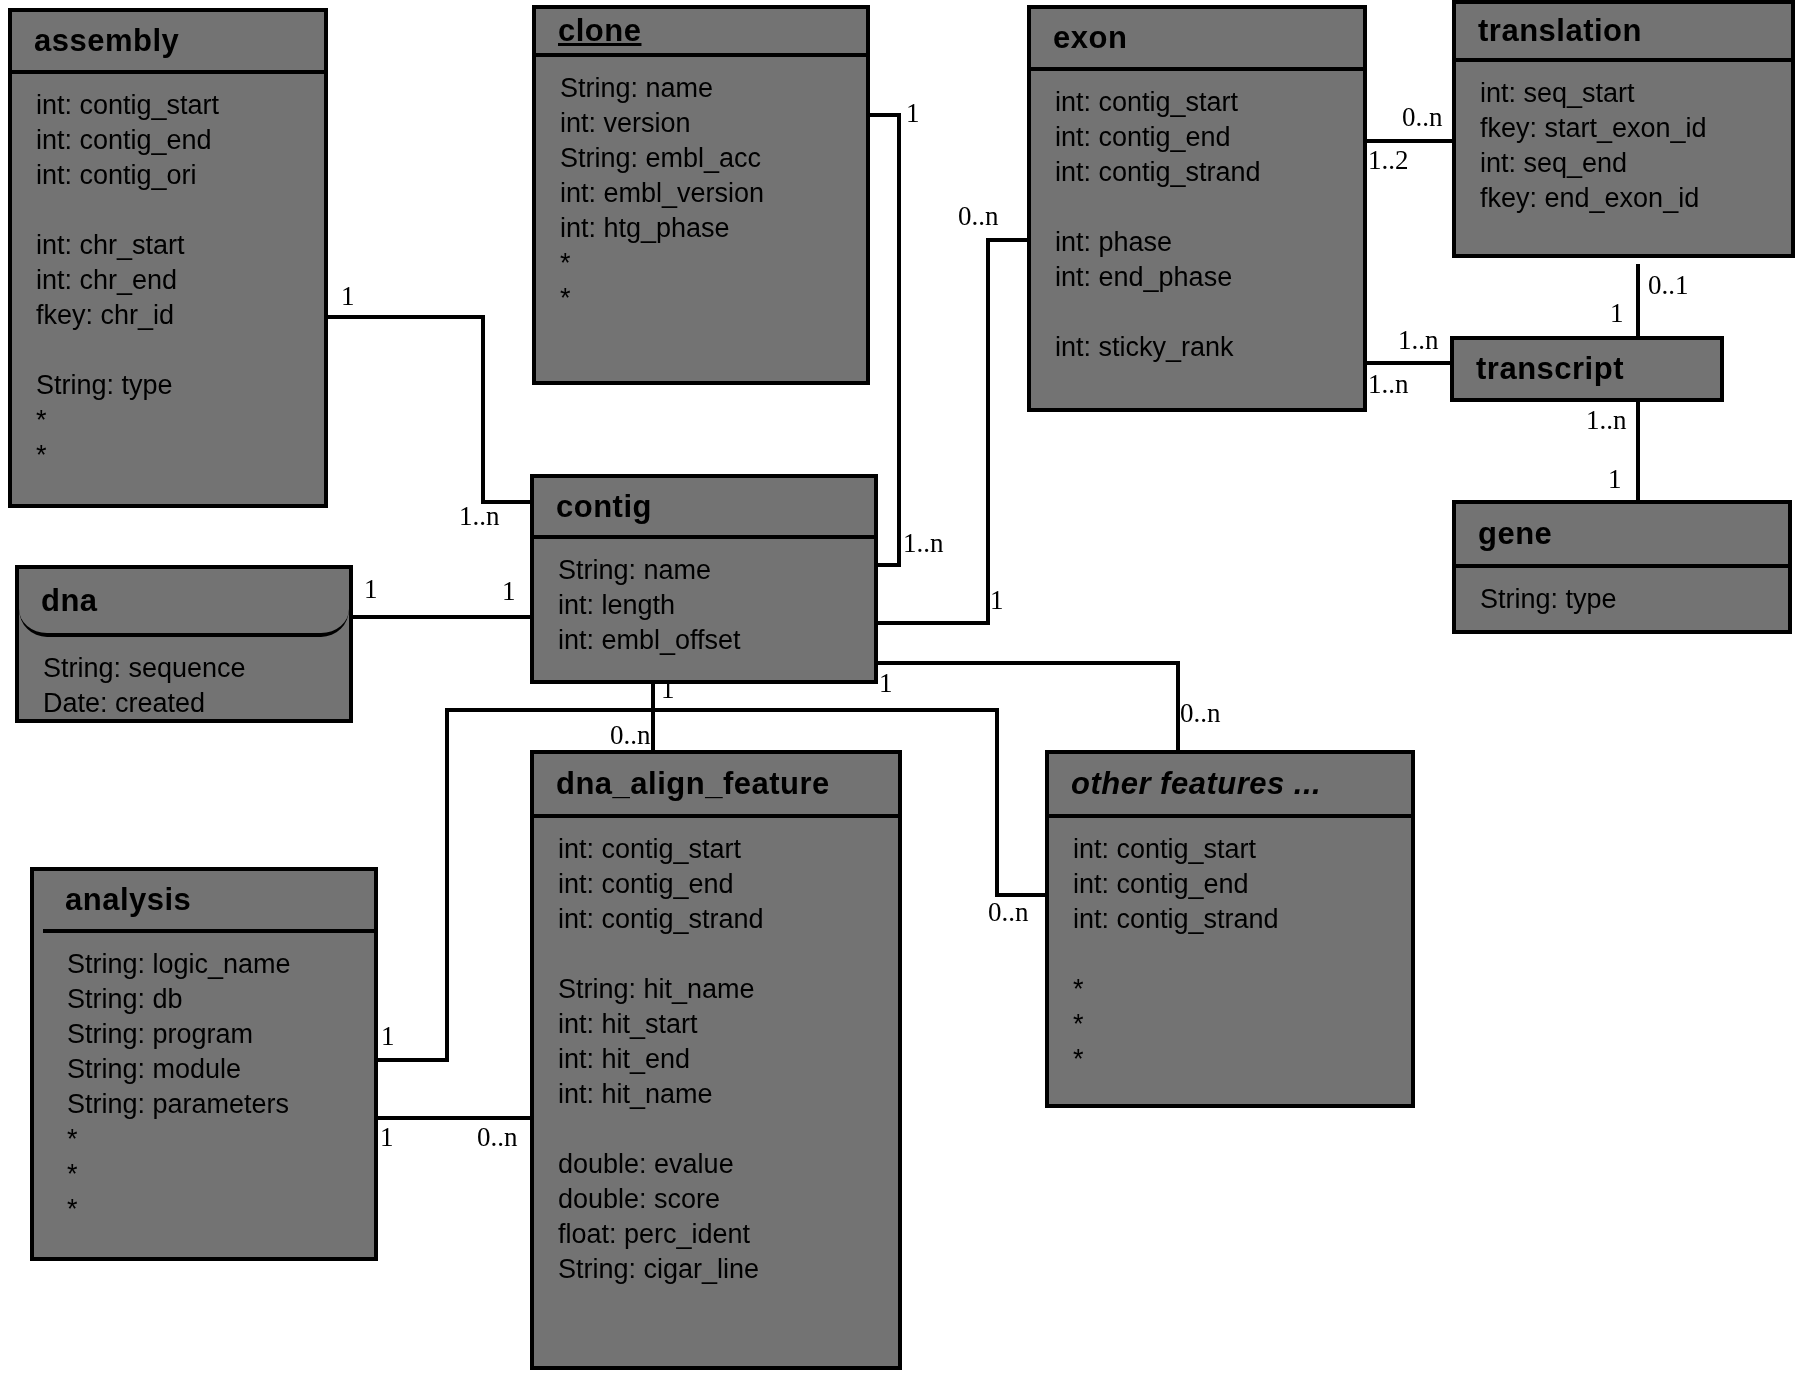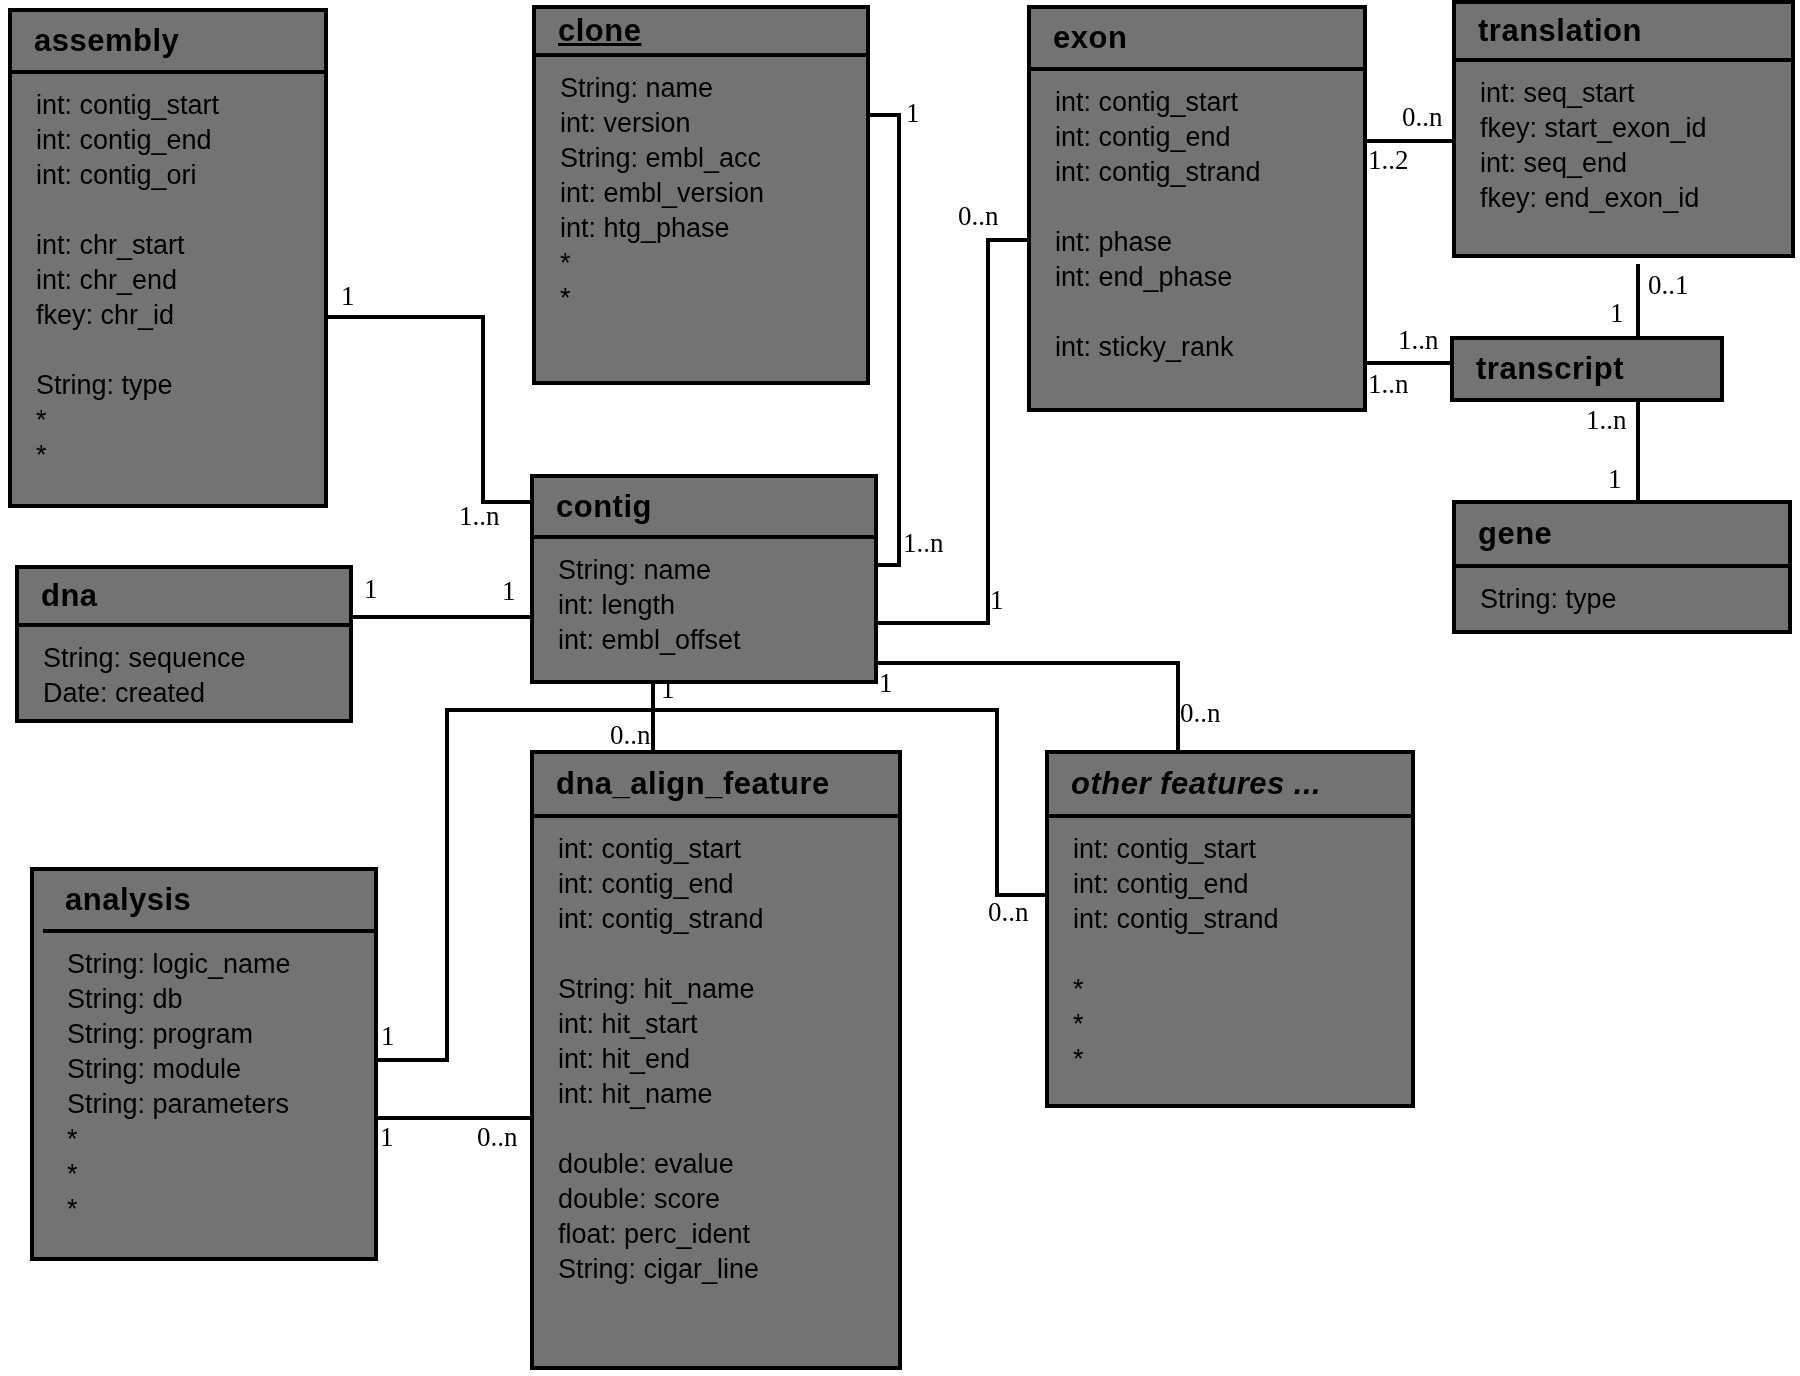--- a/index.html
+++ b/index.html
@@ -103,21 +103,21 @@
   <div class="uml-box" style="left:530px;top:462px;width:348px;height:210px;margin-top:12px;">
     <div class="uml-title" style="height:61px;">contig</div>
     <div class="uml-fields">
         <div class="uml-field">String: name</div>
         <div class="uml-field">int: length</div>
         <div class="uml-field">int: embl_offset</div>
       </div>
   </div>
 
   <div class="uml-box" style="left:15px;top:565px;width:338px;height:158px;">
-    <div class="uml-title" style="height:58px;">dna</div>
+    <div class="uml-title" style="height:68px;border-radius:28px;">dna</div>
     <div class="uml-fields">
         <div class="uml-field">String: sequence</div>
         <div class="uml-field">Date: created</div>
       </div>
   </div>
 
   <div class="uml-box" style="left:530px;top:750px;width:372px;height:620px;">
     <div class="uml-title" style="height:64px;">dna_align_feature</div>
     <div class="uml-fields">
         <div class="uml-field">int: contig_start</div>

